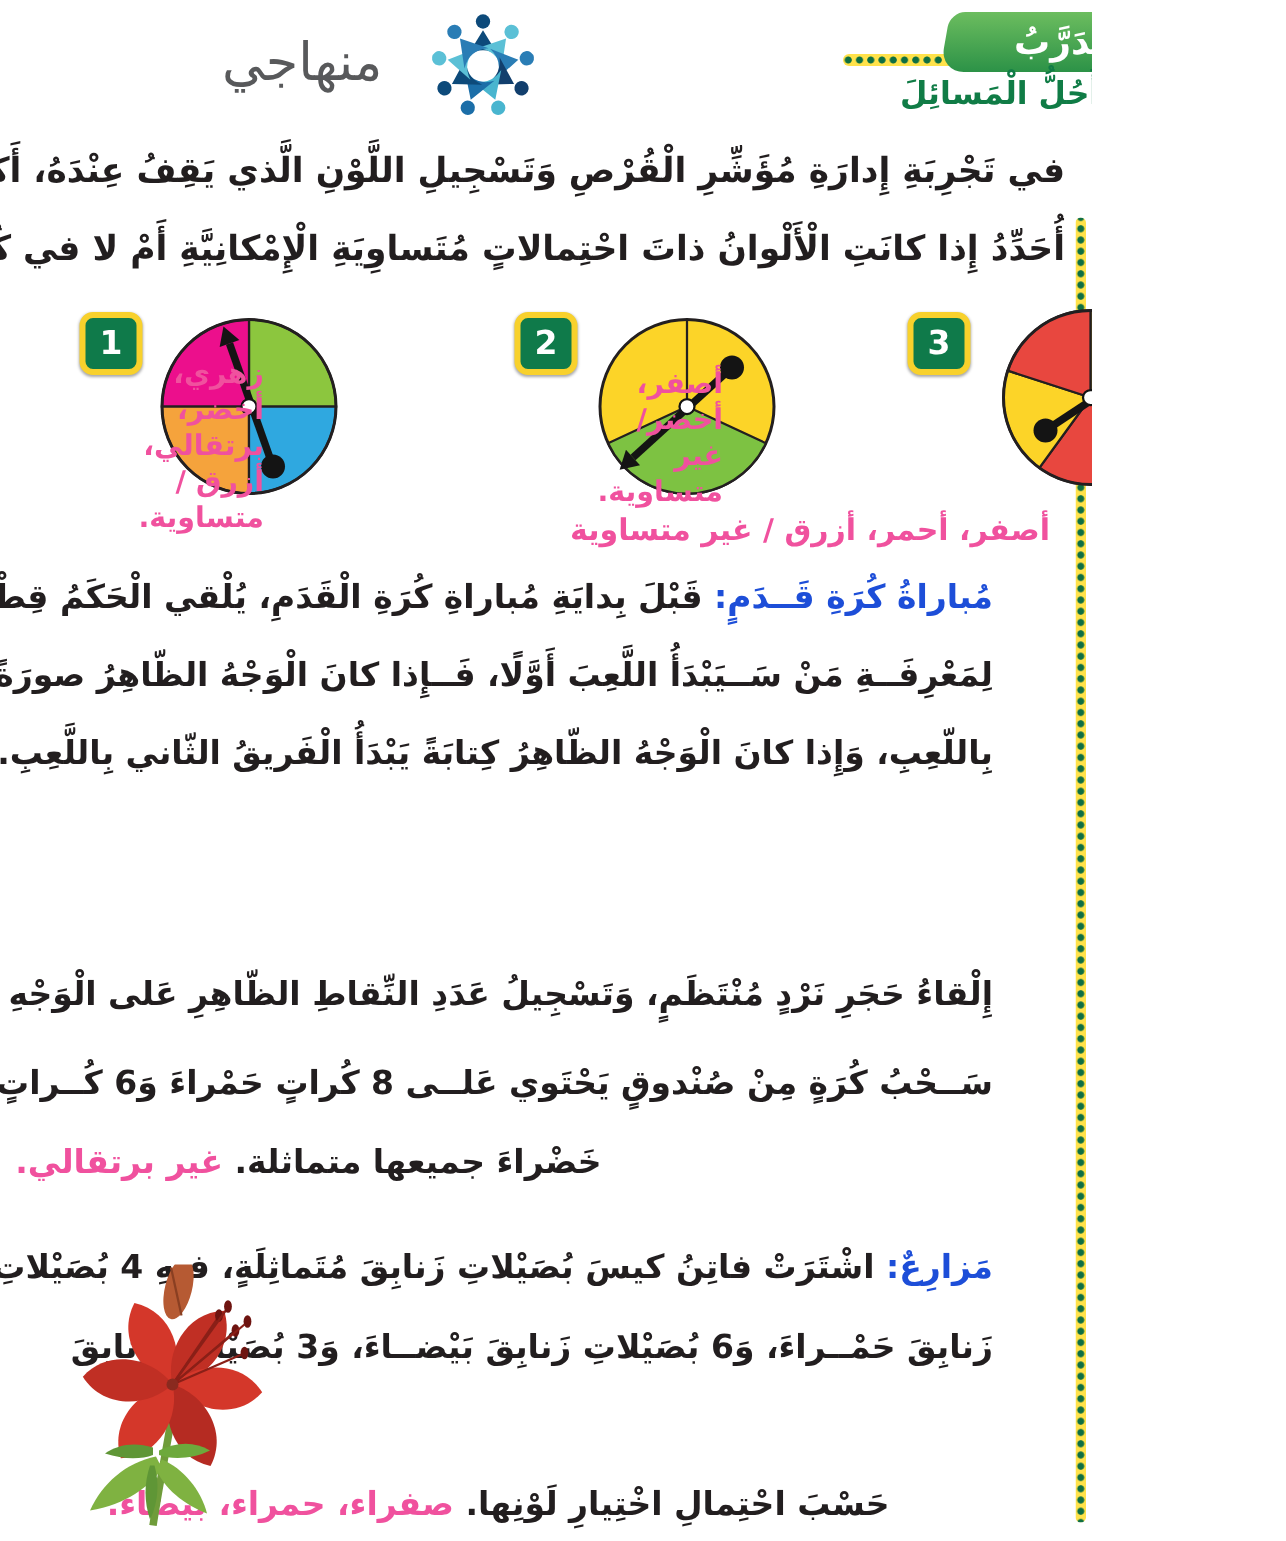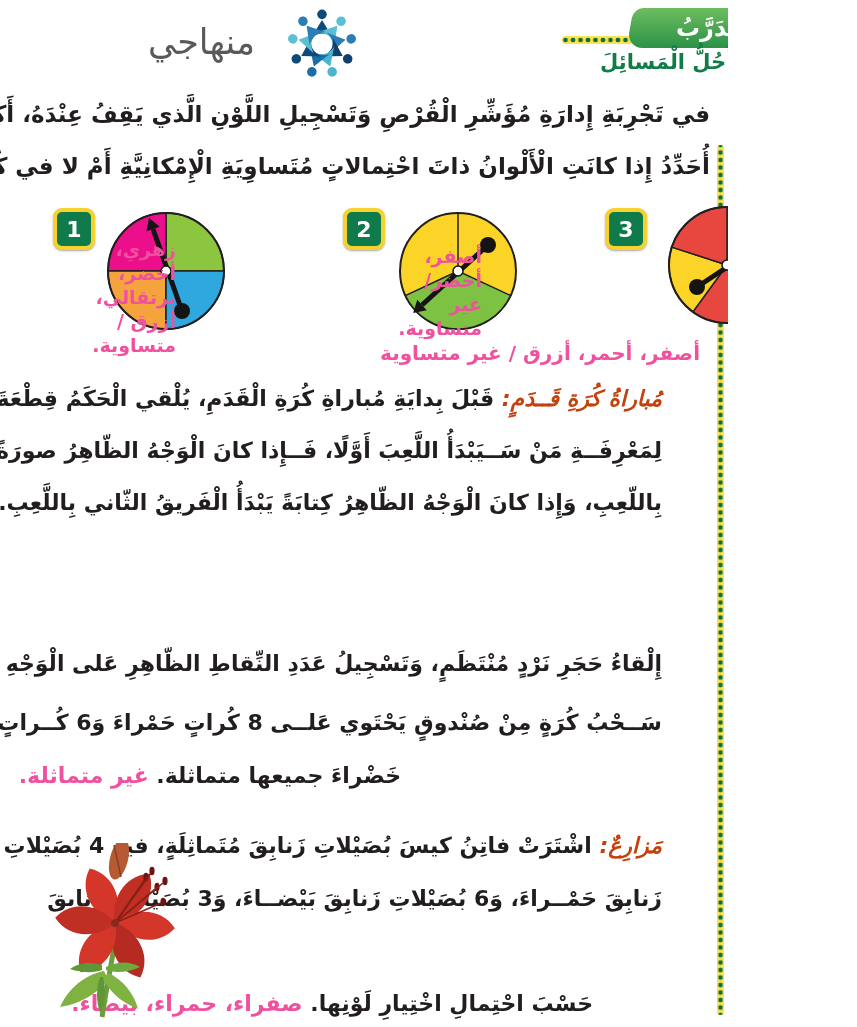--- a/index.html
+++ b/index.html
@@ -3,21 +3,21 @@
 <meta charset="utf-8">
 <style>
   html,body{margin:0;padding:0;background:#fff;}
   .page{position:relative;width:728px;height:1027px;background:#fff;overflow:hidden;
         font-family:"DejaVu Sans",sans-serif;}
   .abs{position:absolute;}
   .t{position:absolute;direction:rtl;white-space:nowrap;font-weight:700;
      font-size:22px;color:#221e1f;}
   .t.big{font-size:23px;}
   .pink{color:#f0519e;text-align:right;}
-  .blue{color:#c2410c;font-style:italic;}
+  .blue{color:#1d4ed8;}
   .numbadge{position:absolute;width:34px;height:34px;background:#0f7a4a;
     border:4px solid #f8d12c;border-radius:9px;display:flex;align-items:center;
     justify-content:center;color:#fff;font-weight:700;font-size:22px;
     box-shadow:0 1px 2px rgba(0,0,0,.35);}
   .dots-h{position:absolute;background-color:#ffe24a;border-radius:4px;
     background-image:radial-gradient(circle,#0e6f43 2.1px,transparent 2.6px);
     background-size:7.5px 8px;background-position:center;}
   .dots-v{position:absolute;background-color:#ffe24a;border-radius:4px;
     background-image:radial-gradient(circle,#0e6f43 2.1px,transparent 2.6px);
     background-size:8px 7.5px;background-position:center;}
@@ -163,21 +163,21 @@
   </div>
   <div class="t" style="top:651px;right:66px">
     <span>إِلْقاءُ حَجَرِ نَرْدٍ مُنْتَظَمٍ، وَتَسْجِيلُ عَدَدِ النِّقاطِ الظّاهِرِ عَلى الْوَجْهِ الْعَلَوِيِّ. </span><span class="pink">متساوية.</span>
   </div>
 
   <div class="numbadge" style="left:799px;top:712px">
     <span>6</span>
   </div>
   <div class="t" style="top:710px;right:66px">سَــحْبُ كُرَةٍ مِنْ صُنْدوقٍ يَحْتَوي عَلــى 8 كُراتٍ حَمْراءَ وَ6 كُــراتٍ بَيْضاءَ وَ3 كُراتٍ</div>
   <div class="t" style="top:763px;right:327px">
-    <span>خَضْراءَ جميعها متماثلة. </span><span class="pink">غير متماثلة.</span>
+    <span>خَضْراءَ جميعها متماثلة. </span><span class="pink">غير برتقالي.</span>
   </div>
 
   <div class="numbadge" style="left:799px;top:833px">
     <span>7</span>
   </div>
   <div class="t" style="top:833px;right:66px">
     <span class="blue">مَزارِعٌ:</span><span> اشْتَرَتْ فاتِنُ كيسَ بُصَيْلاتِ زَنابِقَ مُتَماثِلَةٍ، فيهِ 4 بُصَيْلاتِ</span>
   </div>
   <div class="t" style="top:886px;right:66px">زَنابِقَ حَمْــراءَ، وَ6 بُصَيْلاتِ زَنابِقَ بَيْضــاءَ، وَ3 بُصَيْلاتِ زَنابِقَ</div>
   <div class="t" style="top:991px;right:135px">

